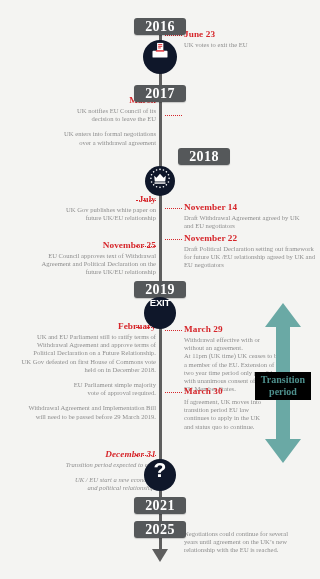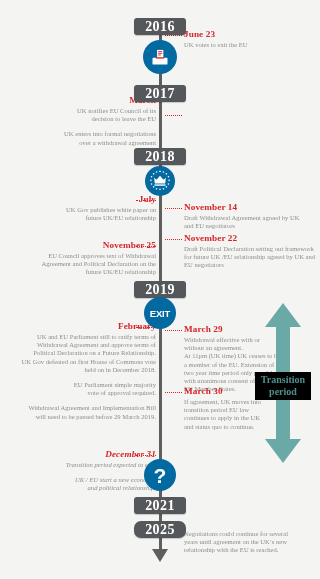--- a/index.html
+++ b/index.html
@@ -31,22 +31,22 @@
     border-radius:3px;
     font-family:"Liberation Serif", serif;
     font-weight:bold;font-size:14px;letter-spacing:.4px;
     box-shadow:0 1px 1px rgba(0,0,0,.18);
     z-index:5;
   }
 
   
   .rcircle{
     position:absolute;left:50%;transform:translateX(-50%);
-    background:#0369a1;border-radius:50%;
-    display:flex;align-items:center;justify-content:center;
+    background:#0f172a;border-radius:50%;
+    display:flex;justify-content:center;
     z-index:6;
   }
   .rcircle svg{display:block;}
   .qmark{color:#fff;font-family:"Liberation Sans",sans-serif;font-weight:bold;}
 
   
   .ev{position:absolute;}
   .ev.left{text-align:right;}
   .ev.right{text-align:left;}
   .ev .hd{
@@ -79,24 +79,24 @@
 </head>
 <body>
 
 <div id="tl">
 
   <div class="spine"></div>
   <div class="spine-arrow"></div>
 
   <div class="year" style="top:18px;">2016</div>
   <div class="year" style="top:85px;">2017</div>
-  <div class="year" style="top:148px;">2018</div>
+  <div class="year" style="top:148px;margin-left:44px;">2018</div>
   <div class="year" style="top:281px;">2019</div>
   <div class="year" style="top:497px;">2021</div>
-  <div class="year" style="top:521px;border-radius:7px;">2025</div>
+  <div class="year" style="top:521px;">2025</div>
 
   <div class="rcircle" style="top:40px;width:34px;height:34px;">
     <svg width="20" height="20" viewBox="0 0 24 24" aria-hidden="true">
       <rect x="3" y="13" width="18" height="8" rx="1" fill="#ffffff"></rect>
       <rect x="8.5" y="3.5" width="7.5" height="9.5" fill="#ffffff"></rect>
       <rect x="9.8" y="5" width="4.9" height="1.1" fill="#e0222a"></rect>
       <rect x="9.8" y="7" width="4.9" height="1.1" fill="#e0222a"></rect>
       <rect x="9.8" y="9" width="3.2" height="1.1" fill="#e0222a"></rect>
       <rect x="7" y="12.3" width="10" height="1.6" fill="#e0222a"></rect>
     </svg>

